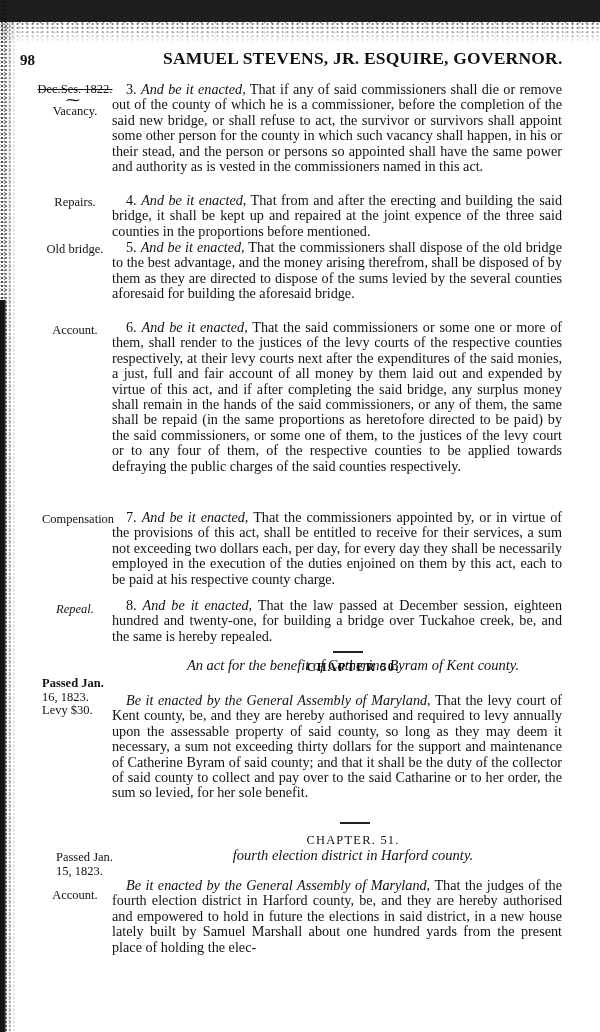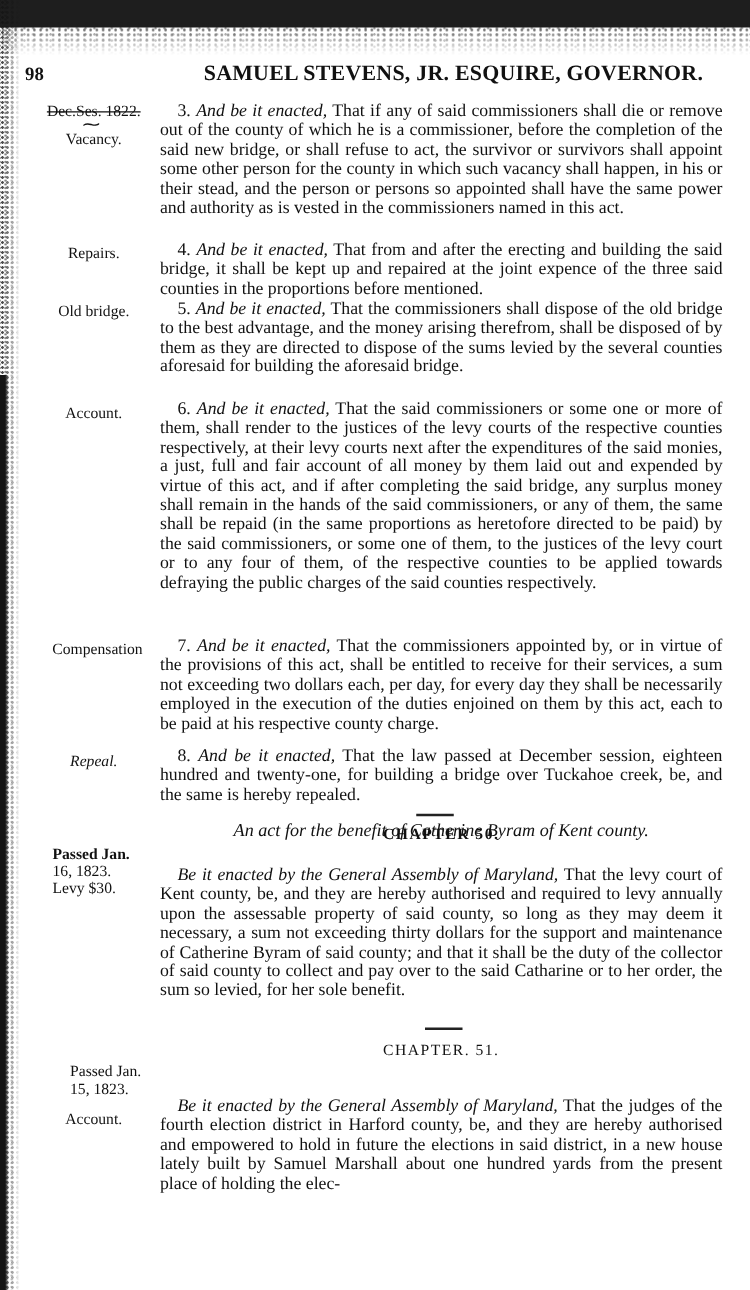--- a/index.html
+++ b/index.html
@@ -34,21 +34,21 @@
     background: linear-gradient(to right, #151515 0%, #151515 60%, transparent 100%);
   }
   .page-num {
     position: absolute; left: 20px; top: 52px; font-weight: bold; font-size: 15px;
   }
   .running-head {
     position: absolute; left: 163px; top: 48px; font-weight: bold; font-size: 17.5px;
     letter-spacing: 0.2px;
   }
   .body-col {
-    position: absolute; left: 128px; width: 450px;
+    position: absolute; left: 112px; width: 450px;
     font-size: 14.2px; line-height: 15.4px; text-align: justify;
   }
   .body-col p { margin: 0; text-indent: 14px; }
   .body-col em { font-style: italic; }
   .margin-note {
     position: absolute; font-size: 12.5px; line-height: 13.5px; text-align: center;
     width: 90px; left: 30px;
   }
   .margin-note.left { text-align: left; }
   .chapter-rule {
@@ -122,16 +122,17 @@
 </div>
 
 <div class="chapter-rule" style="left:340px; top:822px;"></div>
 <div class="chapter-head" style="top:833px;">CHAPTER. 51.</div>
 <div class="margin-note left" style="top:851px; left:42px;">
   <div style="padding-left:14px;">Passed Jan.</div>
   <div style="padding-left:14px;">15, 1823.</div>
 </div>
 <div class="margin-note" style="top:889px;">Account.</div>
 <div class="act-title" style="top:848px;">
+  <div>fourth election district in Harford county.</div>
 </div>
 <div class="body-col" style="top:878px;">
   <p><em>Be it enacted by the General Assembly of Maryland,</em><span> That the judges of the fourth election district in Harford county, be, and they are hereby authorised and empowered to hold in future the elections in said district, in a new house lately built by Samuel Marshall about one hundred yards from the present place of holding the elec-</span></p>
 </div>
 
 </body></html>

